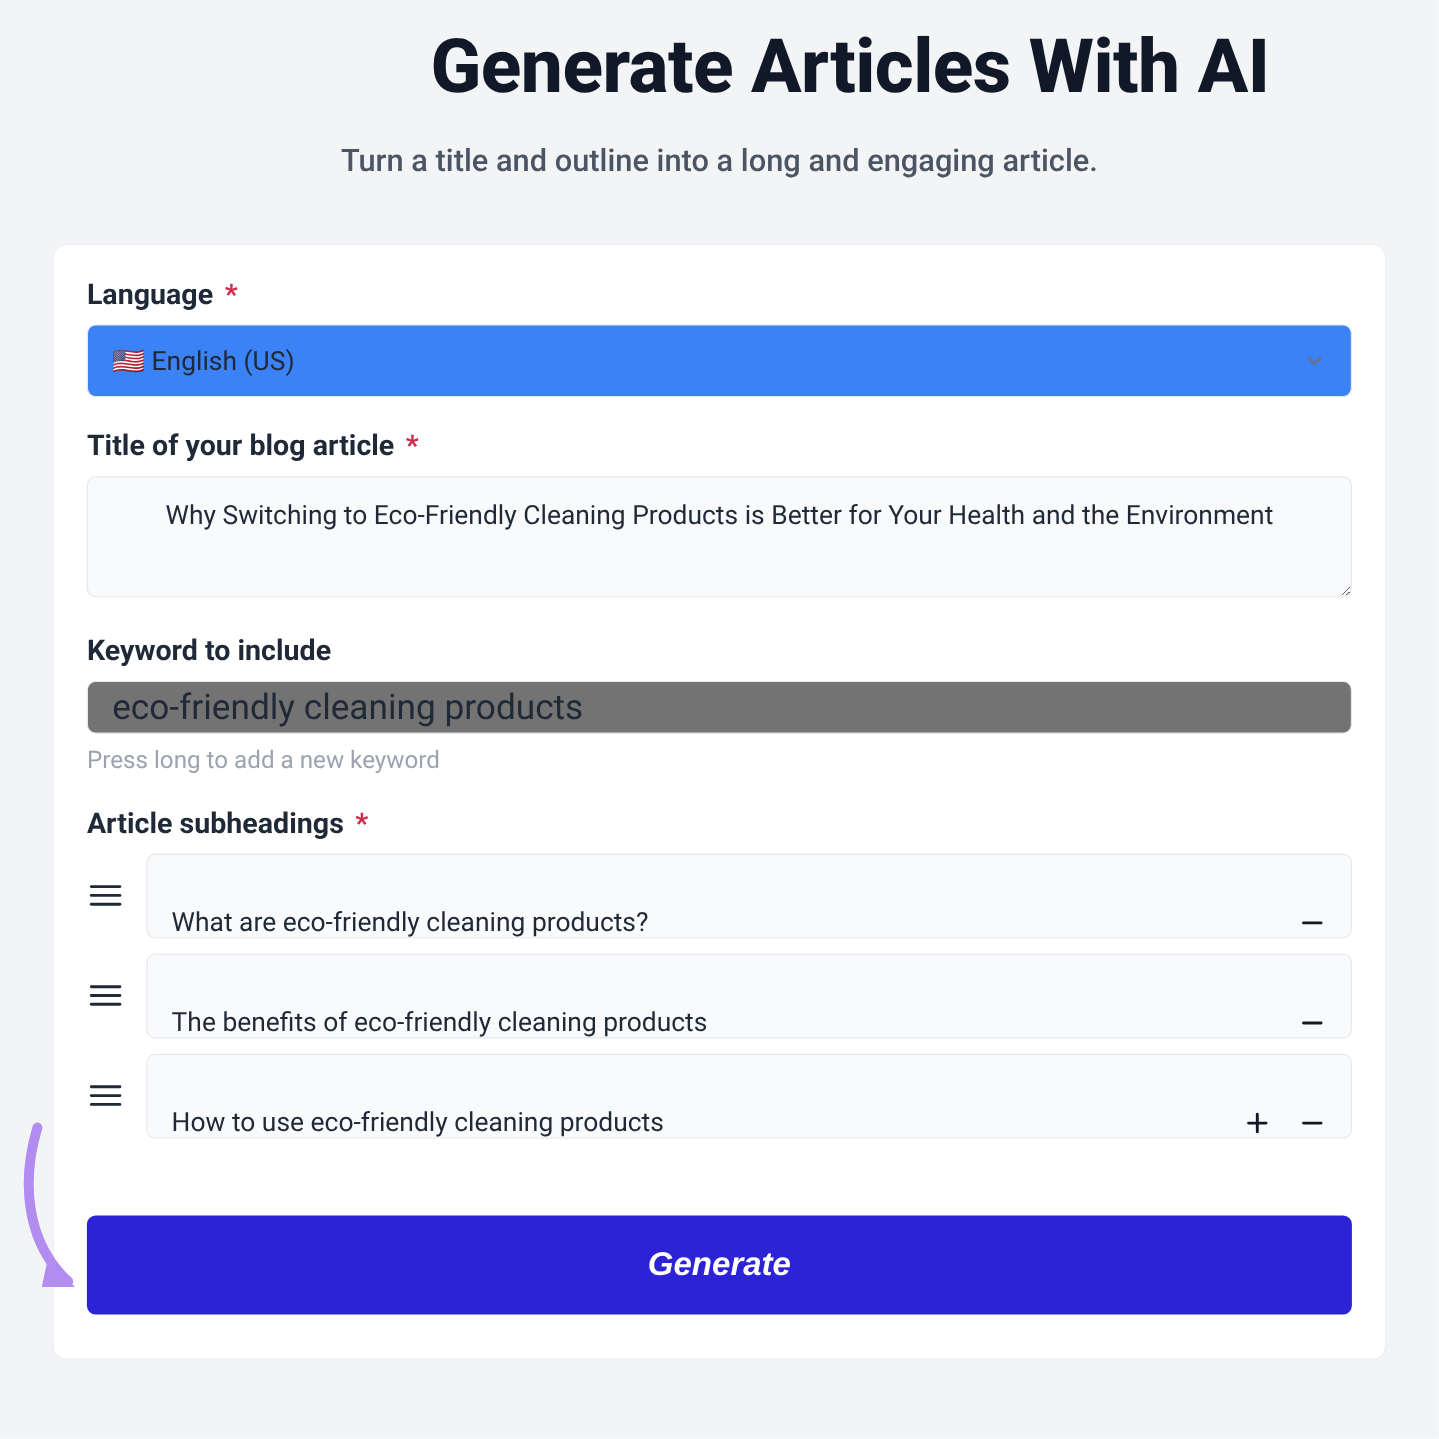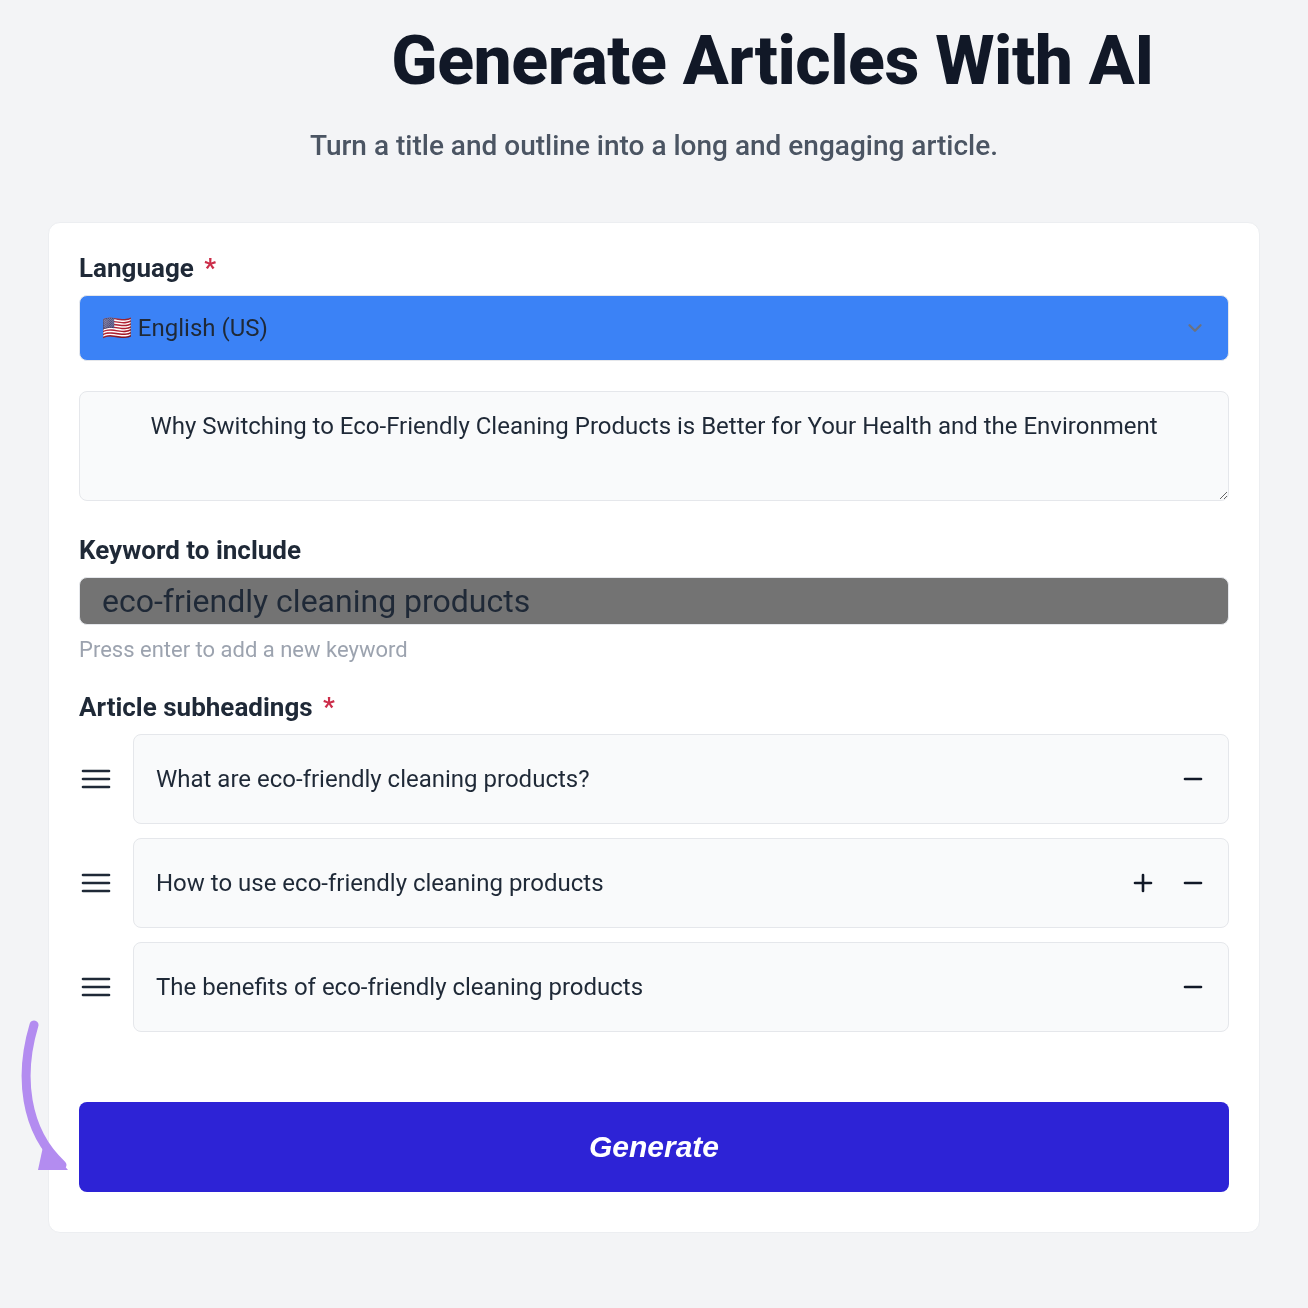--- a/index.html
+++ b/index.html
@@ -114,23 +114,23 @@
     flex: 0 0 34px;
     cursor: grab;
   }
   .drag svg { width: 30px; height: 24px; display: block; }
   .subinput-wrap {
     flex: 1;
     position: relative;
     background: #f9fafb;
     border: 1px solid #e5e7eb;
     border-radius: 8px;
-    height: 90px;
-    display: flex;
-    align-items: center;
+    height: 77px;
+    display: flex;
+    align-items: flex-end;
     padding: 0 22px;
   }
   .subinput {
     flex: 1;
     border: none;
     outline: none;
     background: transparent;
     font-size: 24px;
     color: #1f2937;
     font-family: inherit;
@@ -193,47 +193,71 @@
         <span class="chev">
           <svg viewBox="0 0 24 24" fill="none" stroke="currentColor" stroke-width="2.5" stroke-linecap="round" stroke-linejoin="round">
               <polyline points="6 9 12 15 18 9"></polyline>
             </svg>
         </span>
       </div>
     </div>
 
     
     <div class="field">
+      <div class="label">
+        <span>Title of your blog article</span>
+        <span class="req">*</span>
+      </div>
       <textarea class="textarea" style="">Why Switching to Eco-Friendly Cleaning Products is Better for Your Health and the Environment</textarea>
     </div>
 
     
     <div class="field">
       <div class="label">Keyword to include</div>
       <div class="taginput">eco-friendly cleaning products</div>
-      <div class="hint">Press enter to add a new keyword</div>
+      <div class="hint">Press long to add a new keyword</div>
     </div>
 
     
     <div class="field" style="margin-bottom:0">
       <div class="label">
         <span>Article subheadings</span>
         <span class="req">*</span>
       </div>
 
       <div class="subrow">
         <div class="drag">
           <svg viewBox="0 0 30 24" stroke="currentColor" stroke-width="2.6" stroke-linecap="round">
               <line x1="2" y1="4" x2="28" y2="4"></line>
               <line x1="2" y1="12" x2="28" y2="12"></line>
               <line x1="2" y1="20" x2="28" y2="20"></line>
             </svg>
         </div>
         <div class="subinput-wrap">
           <input class="subinput" value="What are eco-friendly cleaning products?" style="">
+          <div class="sub-icons">
+            <span class="ibtn">
+              <svg viewBox="0 0 24 24" stroke="currentColor" stroke-width="2.6" stroke-linecap="round">
+                  <line x1="4" y1="12" x2="20" y2="12"></line>
+                </svg>
+            </span>
+          </div>
+        </div>
+      </div>
+
+      <div class="subrow">
+        <div class="drag">
+          <svg viewBox="0 0 30 24" stroke="currentColor" stroke-width="2.6" stroke-linecap="round">
+              <line x1="2" y1="4" x2="28" y2="4"></line>
+              <line x1="2" y1="12" x2="28" y2="12"></line>
+              <line x1="2" y1="20" x2="28" y2="20"></line>
+            </svg>
+        </div>
+        <div class="subinput-wrap">
+          <input class="subinput" value="The benefits of eco-friendly cleaning products" style="">
           <div class="sub-icons">
             <span class="ibtn">
               <svg viewBox="0 0 24 24" stroke="currentColor" stroke-width="2.6" stroke-linecap="round">
                   <line x1="4" y1="12" x2="20" y2="12"></line>
                 </svg>
             </span>
           </div>
         </div>
       </div>
 
@@ -256,40 +280,20 @@
             </span>
             <span class="ibtn">
               <svg viewBox="0 0 24 24" stroke="currentColor" stroke-width="2.6" stroke-linecap="round">
                   <line x1="4" y1="12" x2="20" y2="12"></line>
                 </svg>
             </span>
           </div>
         </div>
       </div>
 
-      <div class="subrow">
-        <div class="drag">
-          <svg viewBox="0 0 30 24" stroke="currentColor" stroke-width="2.6" stroke-linecap="round">
-              <line x1="2" y1="4" x2="28" y2="4"></line>
-              <line x1="2" y1="12" x2="28" y2="12"></line>
-              <line x1="2" y1="20" x2="28" y2="20"></line>
-            </svg>
-        </div>
-        <div class="subinput-wrap">
-          <input class="subinput" value="The benefits of eco-friendly cleaning products" style="">
-          <div class="sub-icons">
-            <span class="ibtn">
-              <svg viewBox="0 0 24 24" stroke="currentColor" stroke-width="2.6" stroke-linecap="round">
-                  <line x1="4" y1="12" x2="20" y2="12"></line>
-                </svg>
-            </span>
-          </div>
-        </div>
-      </div>
-
     </div>
 
     <button class="generate">Generate</button>
   </div>
 </div>
 
 <div class="arrow-annotation">
   <svg viewBox="0 0 70 160">
     <path d="M20 5 C 5 55, 10 110, 48 145" stroke="#b38cf0" stroke-width="9" fill="none" stroke-linecap="round"></path>
     <path d="M30 122 L54 150 L24 150 Z" fill="#b38cf0"></path>

